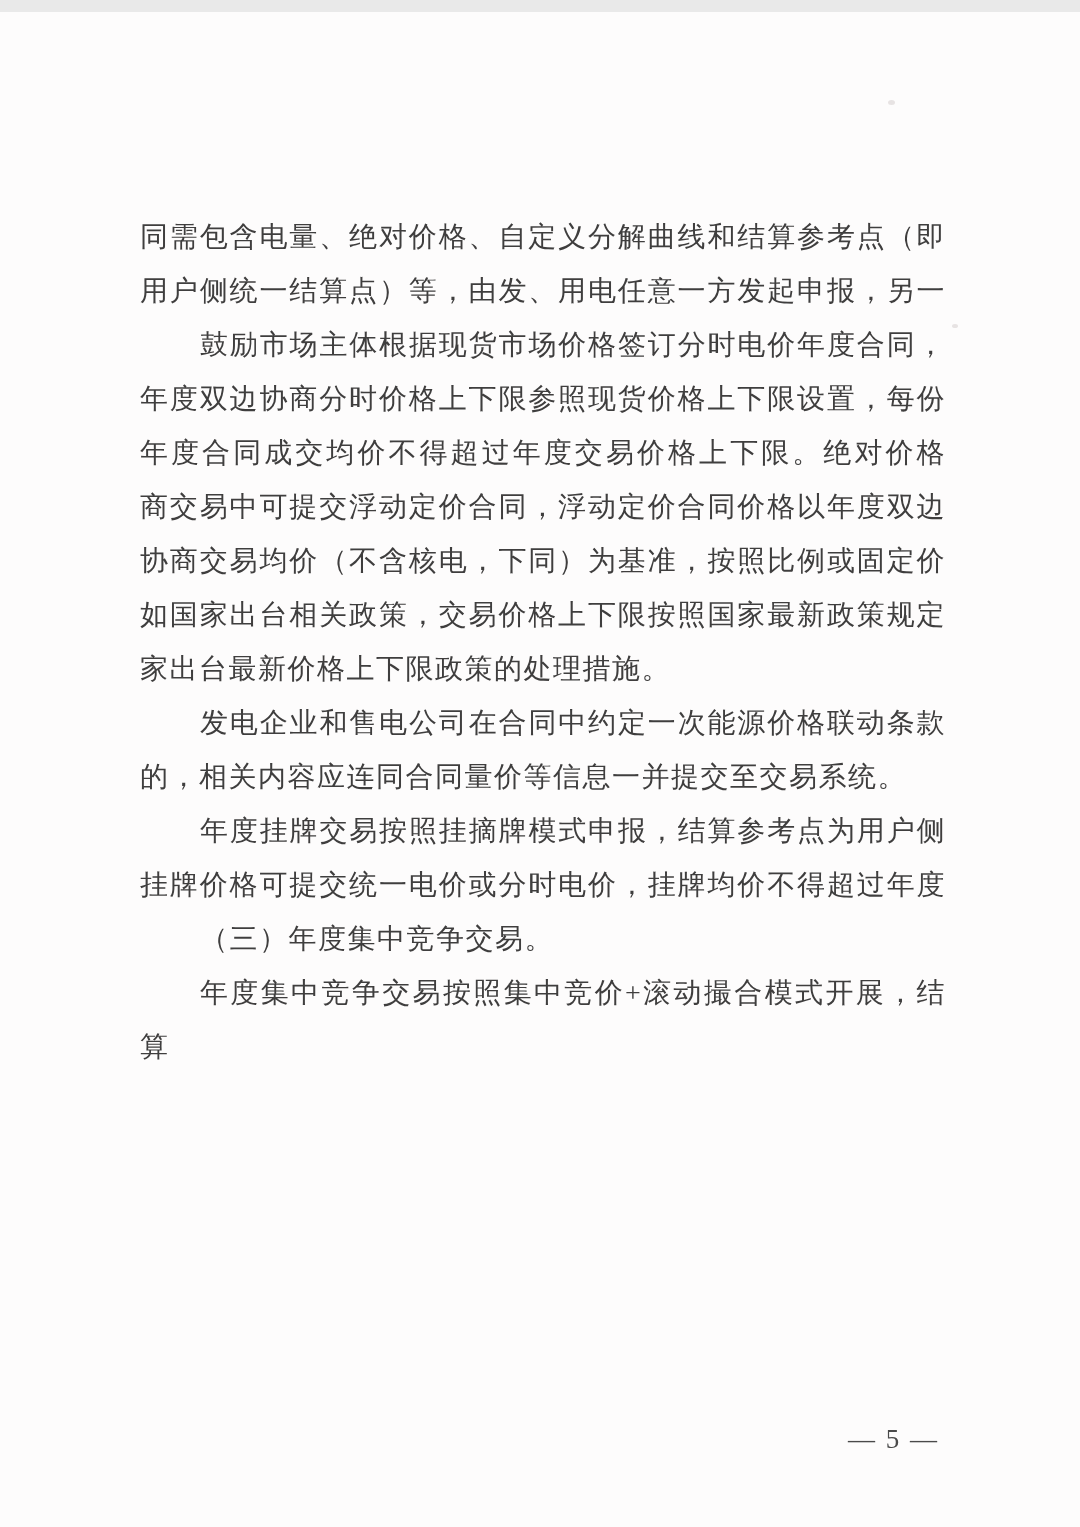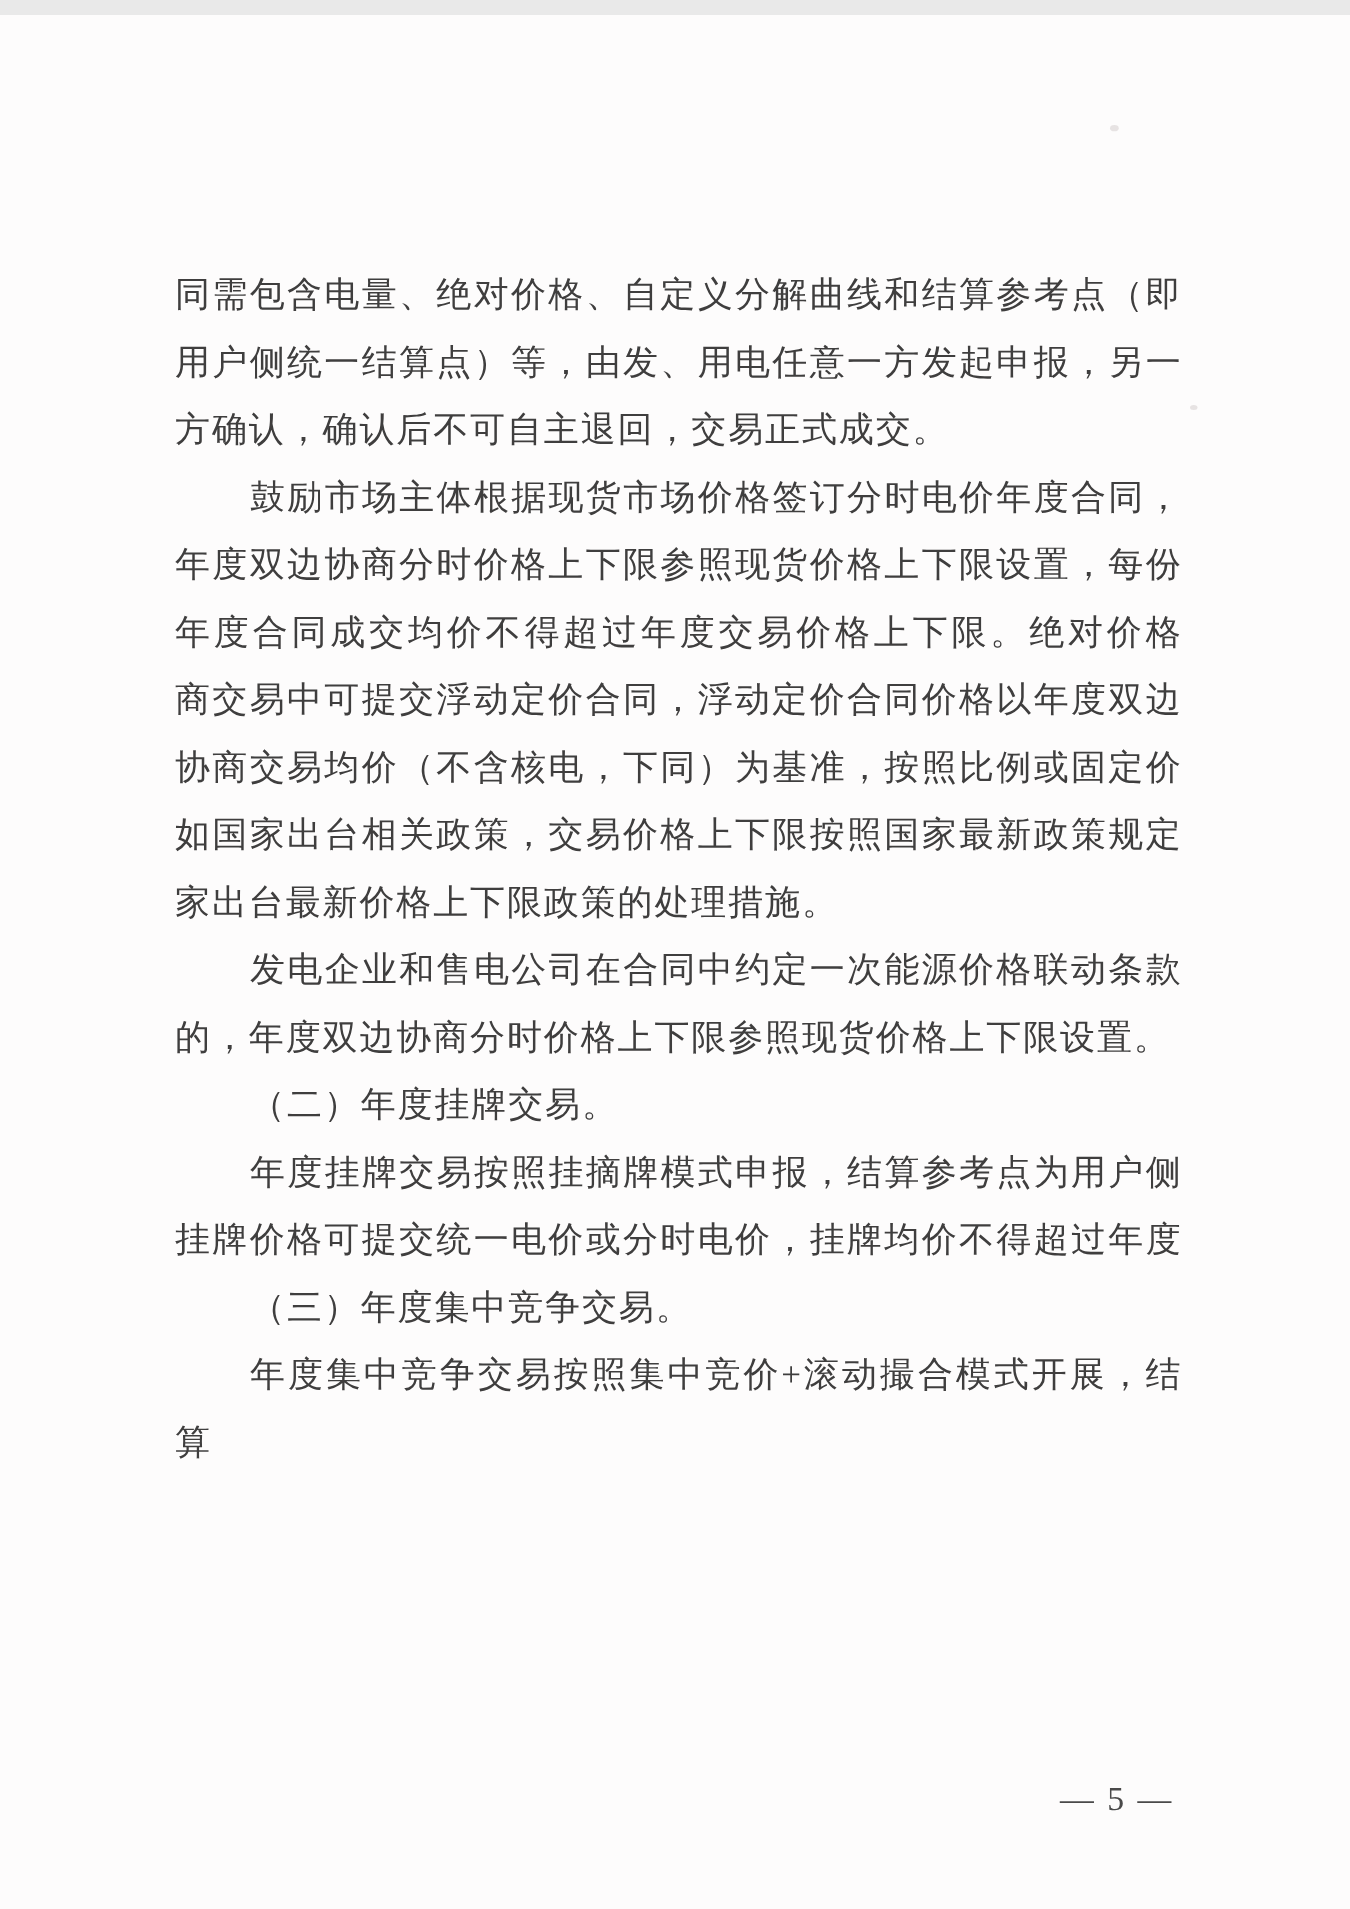--- a/index.html
+++ b/index.html
@@ -67,31 +67,29 @@
 <body>
 
 <div class="page">
 
   <div class="speck s1"></div>
   <div class="speck s2"></div>
 
   <div class="textblock">
     <div class="line j">同需包含电量、绝对价格、自定义分解曲线和结算参考点（即</div>
     <div class="line j">用户侧统一结算点）等，由发、用电任意一方发起申报，另一</div>
-    <div class="line e">方确认，确认后不可自主退回，交易正式成交。</div>
     <div class="line j indent">鼓励市场主体根据现货市场价格签订分时电价年度合同，</div>
     <div class="line j">年度双边协商分时价格上下限参照现货价格上下限设置，每份</div>
     <div class="line j">年度合同成交均价不得超过年度交易价格上下限。绝对价格</div>
     <div class="line j">商交易中可提交浮动定价合同，浮动定价合同价格以年度双边</div>
     <div class="line j">协商交易均价（不含核电，下同）为基准，按照比例或固定价</div>
     <div class="line j">如国家出台相关政策，交易价格上下限按照国家最新政策规定</div>
     <div class="line e">家出台最新价格上下限政策的处理措施。</div>
     <div class="line j indent">发电企业和售电公司在合同中约定一次能源价格联动条款</div>
-    <div class="line e">的，年度双边协商分时价格上下限参照现货价格上下限设置。</div>
-    <div class="line e indent">（二）年度挂牌交易。</div>
+    <div class="line e">的，相关内容应连同合同量价等信息一并提交至交易系统。</div>
     <div class="line j indent">年度挂牌交易按照挂摘牌模式申报，结算参考点为用户侧</div>
     <div class="line j">挂牌价格可提交统一电价或分时电价，挂牌均价不得超过年度</div>
     <div class="line e indent">（三）年度集中竞争交易。</div>
     <div class="line j indent">年度集中竞争交易按照集中竞价+滚动撮合模式开展，结算</div>
   </div>
 
   <div class="page-footer">— 5 —</div>
 
 </div>
 

